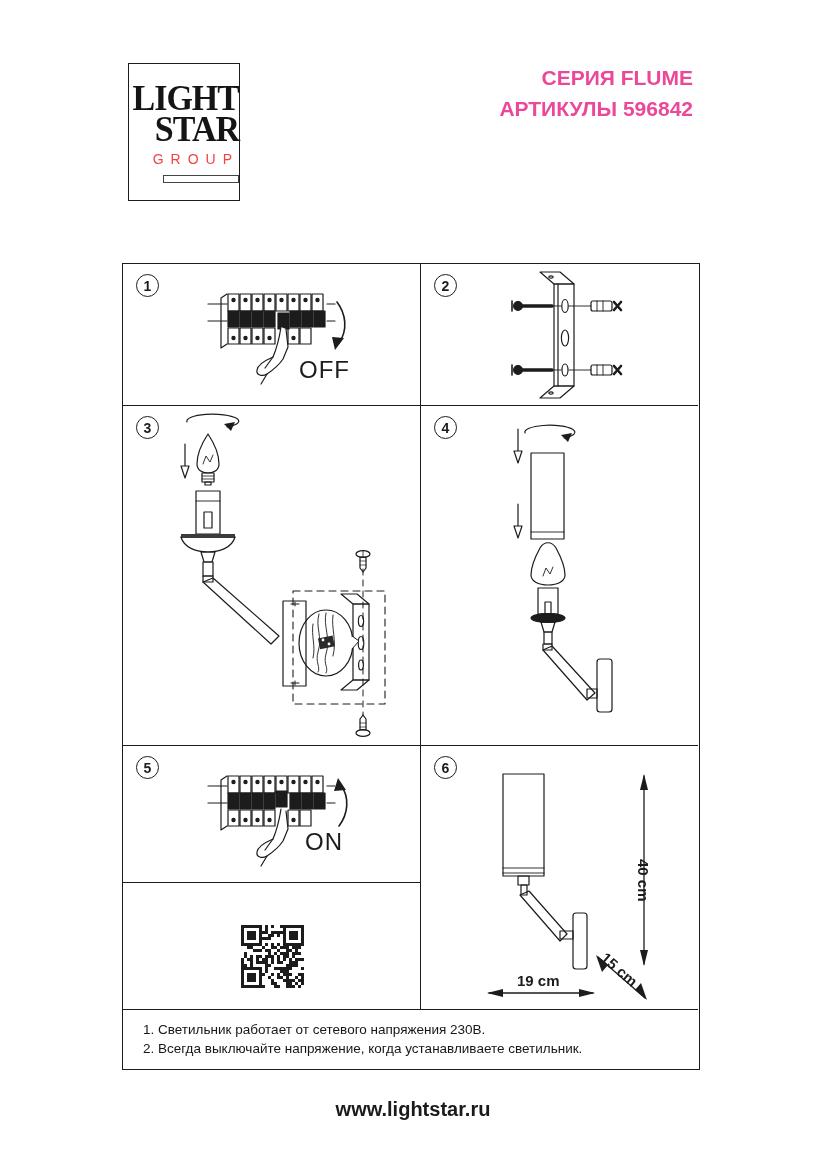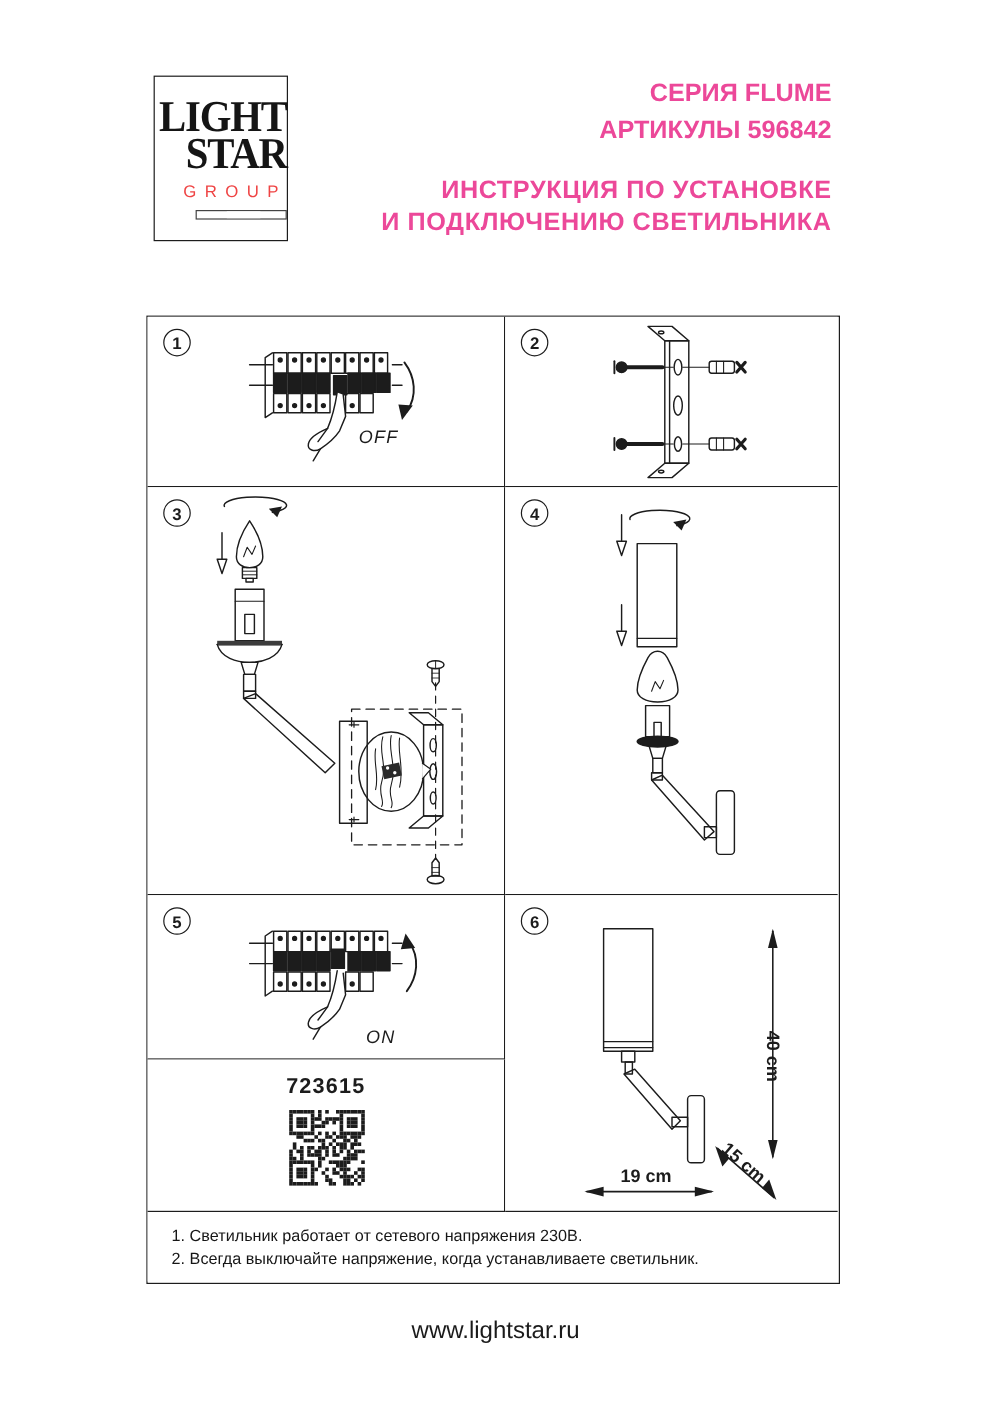--- a/index.html
+++ b/index.html
@@ -44,35 +44,35 @@
   }
   .cell { position:absolute; background:#fff; }
   .b-r { border-right:1.5px solid #1c1c1c; }
   .b-b { border-bottom:1.5px solid #1c1c1c; }
   .cell svg { position:absolute; left:0; top:0; }
   .step-badge {
     position:absolute; left:13px; top:10px; width:23px; height:23px;
     border:1.3px solid #1c1c1c; border-radius:50%; display:flex;
     align-items:center; justify-content:center; font-size:14px; font-weight:600;
   }
-  .switch-label { position:absolute; font-size:15px; font-weight:500; letter-spacing:1px;font-style:italic; }
+  .switch-label { position:absolute; font-size:24px; font-weight:500; letter-spacing:1px; }
   .dim-label { position:absolute; font-size:15px; font-weight:bold; white-space:nowrap; }
   .code-title { position:absolute; top:12px; left:0; width:100%; text-align:center;
     font-size:18px; font-weight:bold; letter-spacing:1px; }
   .qr-grid {
     position:absolute; left:118px; top:42px; width:63px; height:63px;
     display:grid; grid-template-columns:repeat(21,3px); grid-auto-rows:3px;
   }
   .qr-grid .m1 { background:#1c1c1c; }
   .notes-cell { padding:10px 0 0 20px; font-size:13.5px; line-height:19px; color:#161616; }
 
   
   .footer-url {
     position:absolute; left:0; top:1098px; width:100%; text-align:center;
-    font-size:20px; font-weight:normal; color:#1a1a1a;
+    font-size:20px; font-weight:bold; color:#1a1a1a;
   }
   svg { stroke-linecap:round; stroke-linejoin:round; }
 </style>
 </head>
 <body>
 
 <div class="page">
 
   <div class="logo-box">
     <div class="logo-word">LIGHT</div>
@@ -81,24 +81,20 @@
     <div class="logo-flag">
       <div class="g"></div>
       <div class="w"></div>
       <div class="r"></div>
     </div>
   </div>
 
   <div class="header-text">
     <div class="series-line">СЕРИЯ FLUME</div>
     <div class="series-line">АРТИКУЛЫ 596842</div>
-    <div class="instr-block">
-      <div class="instr-line">ИНСТРУКЦИЯ ПО УСТАНОВКЕ</div>
-      <div class="instr-line">И ПОДКЛЮЧЕНИЮ СВЕТИЛЬНИКА</div>
-    </div>
   </div>
 
   <div class="table">
 
     <div class="cell b-r b-b" style="left:0;top:0;width:298px;height:142px;">
       <svg width="298" height="142" viewBox="0 0 298 142" fill="none" stroke="#1c1c1c" stroke-width="1.2">
         <path d="M85 40 H104 M85 57 H104"></path>
         <path d="M104 30 L98 34 L98 84 L104 80"></path>
         <g>
           <rect x="105" y="30" width="11" height="17"></rect>
@@ -308,25 +304,24 @@
         </g>
         <path d="M204 40 H212 M204 57 H212"></path>
         <path d="M158 63 C156 76 153 86 150 93 C143 96 135 100 134 106 C133 111 139 113 144 110 C150 106 156 101 160 95 L165 83 L163 65" fill="#ffffff"></path>
         <path d="M150 93 L142 104 M144 110 L138 120" fill="none"></path>
         <path d="M216 80 C225 68 227 52 218 39" fill="none" stroke-width="1.6"></path>
         <path d="M211 45 L223 44 L215 32 Z" fill="#1c1c1c" stroke="none"></path>
       </svg>
       <div class="step-badge">
         <span>5</span>
       </div>
-      <span class="switch-label" style="left:182px;top:110px;">ON</span>
+      <span class="switch-label" style="left:182px;top:82px;">ON</span>
     </div>
 
     <div class="cell b-r b-b" style="left:0;top:619px;width:298px;height:127px;">
-      <div class="code-title">723615</div>
       <div class="qr-grid">
           <div class="m1"></div>
           <div class="m1"></div>
           <div class="m1"></div>
           <div class="m1"></div>
           <div class="m1"></div>
           <div class="m1"></div>
           <div class="m1"></div>
           <div class="m0"></div>
           <div class="m1"></div>

